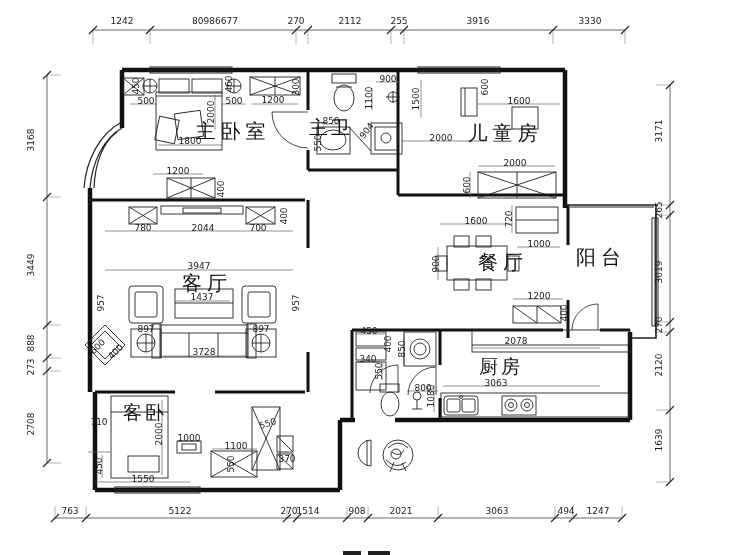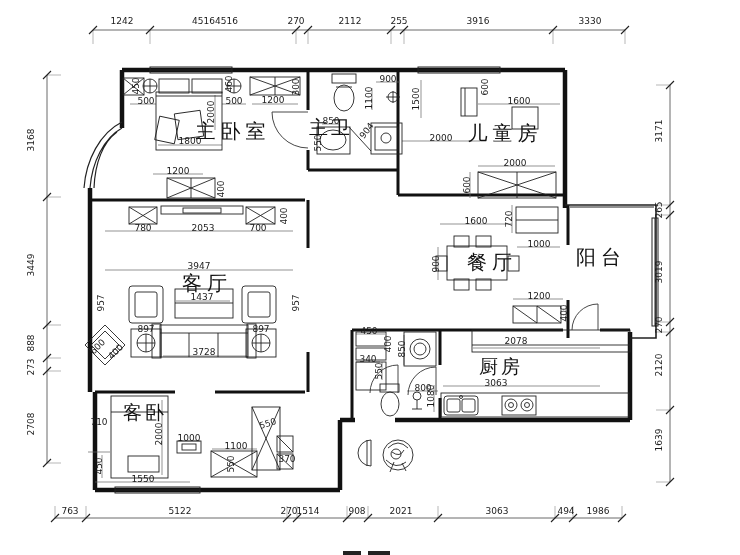--- a/index.html
+++ b/index.html
@@ -301,42 +301,42 @@
   <g fill="#222">
     <rect x="343" y="551" width="18" height="4"></rect>
         <rect x="368" y="551" width="22" height="4"></rect>
   </g>
 </svg>
 
 <span class="room" style="left:233px;top:131px">主卧室</span>
 <span class="room sm" style="left:331px;top:127px">主卫</span>
 <span class="room" style="left:505px;top:133px">儿童房</span>
 <span class="room" style="left:207px;top:283px">客厅</span>
-<span class="room" style="left:492px;top:262px">餐厅</span>
+<span class="room" style="left:503px;top:262px">餐厅</span>
 <span class="room" style="left:601px;top:257px">阳台</span>
 <span class="room sm" style="left:501px;top:366px">厨房</span>
 <span class="room sm" style="left:145px;top:412px">客卧</span>
 
 <span class="dim" style="left:122px;top:21px">1242</span>
-<span class="dim" style="left:215px;top:21px">45164516</span>
+<span class="dim" style="left:215px;top:21px">80986677</span>
 <span class="dim" style="left:296px;top:21px">270</span>
 <span class="dim" style="left:350px;top:21px">2112</span>
 <span class="dim" style="left:399px;top:21px">255</span>
 <span class="dim" style="left:478px;top:21px">3916</span>
 <span class="dim" style="left:590px;top:21px">3330</span>
 
 <span class="dim" style="left:70px;top:511px">763</span>
 <span class="dim" style="left:180px;top:511px">5122</span>
 <span class="dim" style="left:289px;top:511px">270</span>
 <span class="dim" style="left:308px;top:511px">1514</span>
 <span class="dim" style="left:357px;top:511px">908</span>
 <span class="dim" style="left:401px;top:511px">2021</span>
 <span class="dim" style="left:497px;top:511px">3063</span>
 <span class="dim" style="left:566px;top:511px">494</span>
-<span class="dim" style="left:598px;top:511px">1986</span>
+<span class="dim" style="left:598px;top:511px">1247</span>
 
 <span class="dim v" style="left:31px;top:140px">3168</span>
 <span class="dim v" style="left:31px;top:265px">3449</span>
 <span class="dim v" style="left:31px;top:343px">888</span>
 <span class="dim v" style="left:31px;top:367px">273</span>
 <span class="dim v" style="left:31px;top:424px">2708</span>
 
 <span class="dim v" style="left:659px;top:131px">3171</span>
 <span class="dim v" style="left:659px;top:210px">265</span>
 <span class="dim v" style="left:659px;top:272px">3019</span>
@@ -348,21 +348,21 @@
 <span class="dim" style="left:146px;top:101px">500</span>
 <span class="dim v" style="left:229px;top:84px">460</span>
 <span class="dim" style="left:234px;top:101px">500</span>
 <span class="dim" style="left:273px;top:100px">1200</span>
 <span class="dim v" style="left:296px;top:87px">300</span>
 <span class="dim v" style="left:211px;top:112px">2000</span>
 <span class="dim" style="left:190px;top:141px">1800</span>
 <span class="dim" style="left:178px;top:171px">1200</span>
 <span class="dim v" style="left:221px;top:189px">400</span>
 <span class="dim" style="left:143px;top:228px">780</span>
-<span class="dim" style="left:203px;top:228px">2053</span>
+<span class="dim" style="left:203px;top:228px">2044</span>
 <span class="dim" style="left:258px;top:228px">700</span>
 <span class="dim v" style="left:284px;top:216px">400</span>
 
 <span class="dim" style="left:388px;top:79px">900</span>
 <span class="dim v" style="left:369px;top:98px">1100</span>
 <span class="dim" style="left:331px;top:121px">850</span>
 <span class="dim v" style="left:318px;top:143px">550</span>
 <span class="dim d52" style="left:367px;top:131px">904</span>
 
 <span class="dim v" style="left:416px;top:99px">1500</span>

